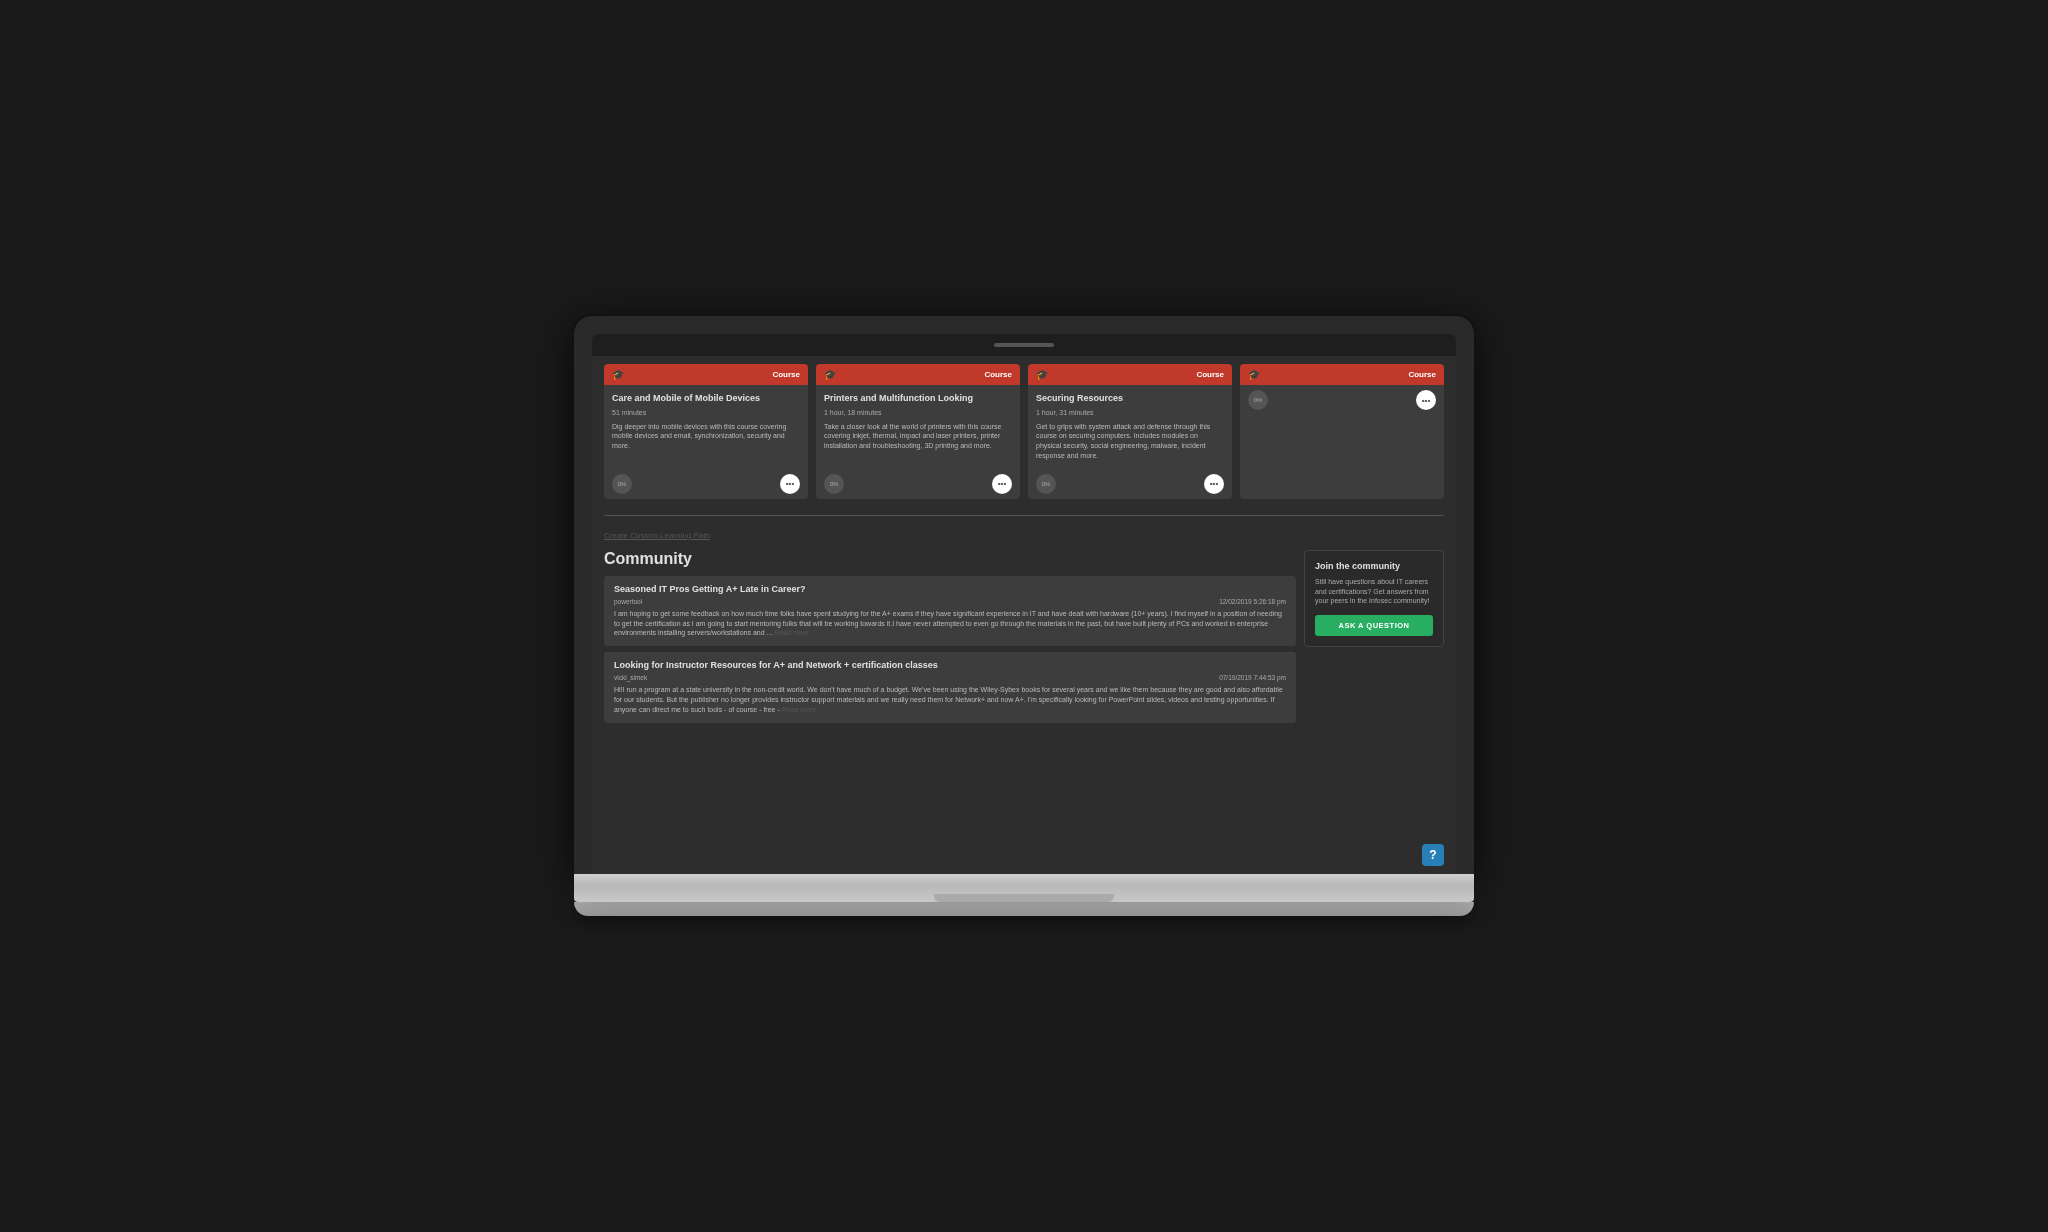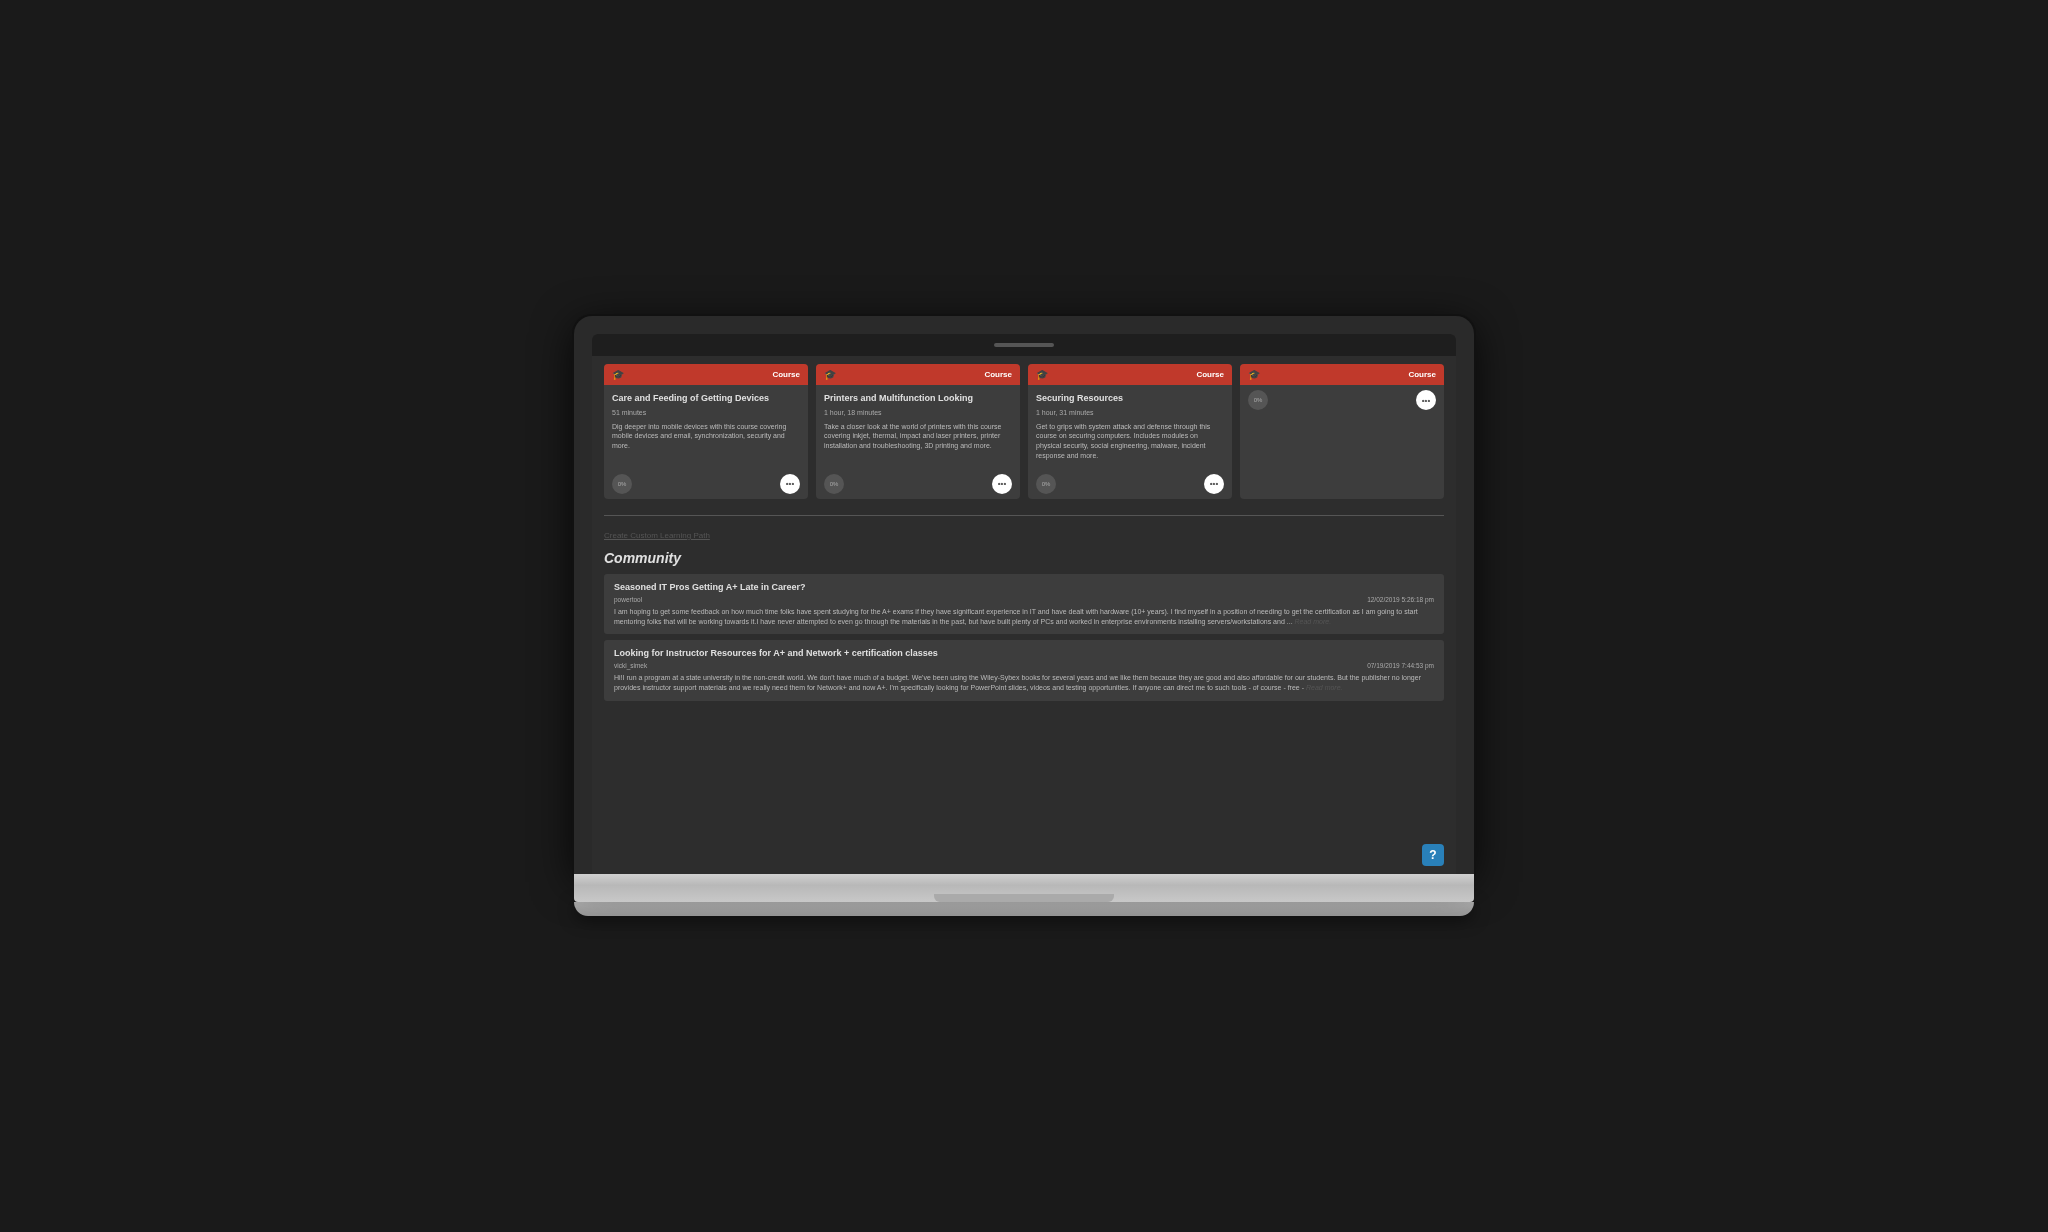--- a/index.html
+++ b/index.html
@@ -211,24 +211,23 @@
       gap: 8px;
       padding: 0 12px 12px;
     }
 
     .community-section {
       flex: 1;
     }
 
     .community-title {
       color: #e0e0e0;
-      font-size: 14px;
+      font-size: 16px;
       font-weight: bold;
       margin-bottom: 8px;
-      font-style: italic;
     }
 
     .post-card {
       background: #3d3d3d;
       border-radius: 3px;
       padding: 8px 10px;
       margin-bottom: 6px;
     }
 
     .post-title {
@@ -346,21 +345,21 @@
 
           <div class="courses-section">
             <div class="courses-grid">
 
               <div class="course-card">
                 <div class="course-card-header">
                   <span class="course-hat-icon">🎓</span>
                   <span class="course-label">Course</span>
                 </div>
                 <div class="course-card-body">
-                  <div class="course-title">Care and Feeding of Getting Devices</div>
+                  <div class="course-title">Care and Mobile of Mobile Devices</div>
                   <div class="course-duration">51 minutes</div>
                   <div class="course-description">Dig deeper into mobile devices with this course covering mobile devices and email, synchronization, security and more.</div>
                 </div>
                 <div class="course-card-footer">
                   <div class="progress-circle">0%</div>
                   <div class="more-btn">•••</div>
                 </div>
               </div>
 
               <div class="course-card">
@@ -440,20 +439,27 @@
                 </div>
                 <div class="post-body">
                   <span>Hi!I run a program at a state university in the non-credit world. We don't have much of a budget. We've been using the Wiley-Sybex books for several years and we like them because they are good and also affordable for our students. But the publisher no longer provides instructor support materials and we really need them for Network+ and now A+. I'm specifically looking for PowerPoint slides, videos and testing opportunities. If anyone can direct me to such tools - of course - free -</span>
                   <span class="read-more">Read more.</span>
                 </div>
               </div>
 
 
             </div>
 
+            <div class="sidebar">
+              <div class="join-community-card">
+                <div class="join-title">Join the community</div>
+                <div class="join-desc">Still have questions about IT careers and certifications? Get answers from your peers in the Infosec community!</div>
+                <button class="ask-btn">ASK A QUESTION</button>
+              </div>
+            </div>
 
           </div>
 
           <div class="help-bubble">
             <span>?</span>
           </div>
 
         </div>
       </div>
     </div>

